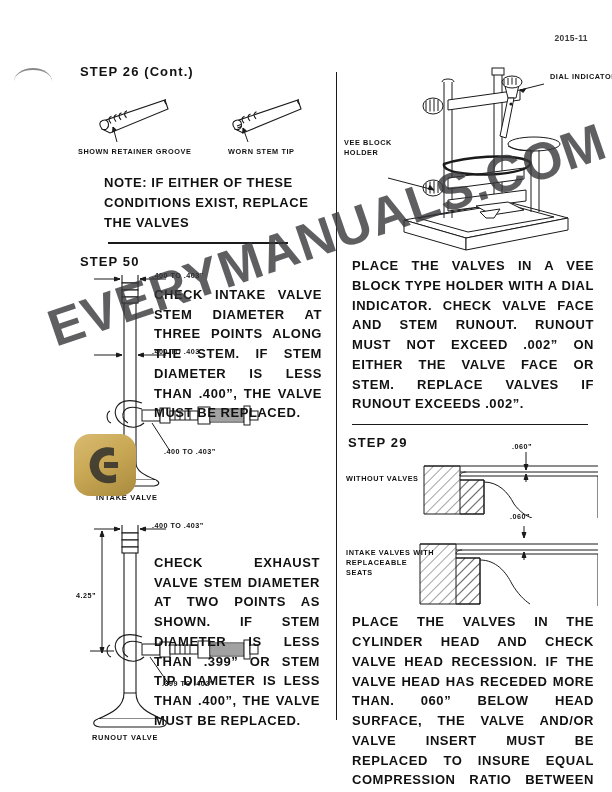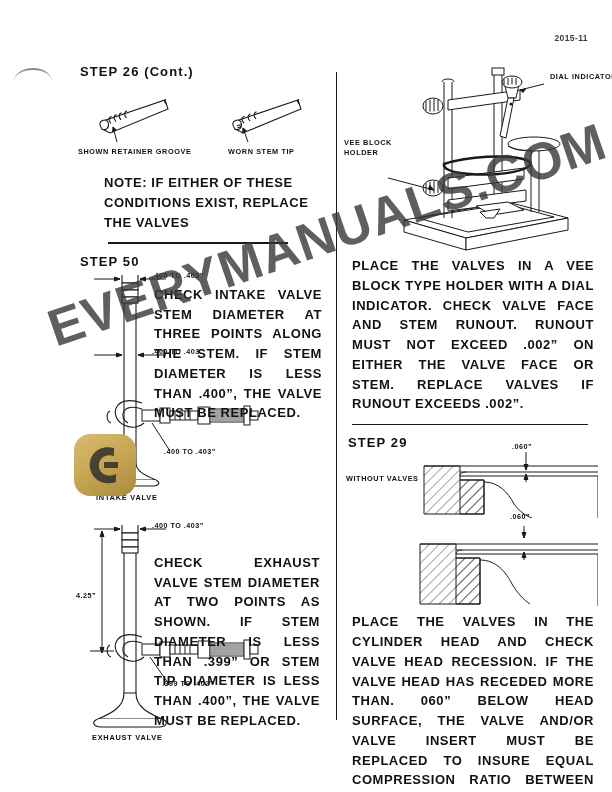--- a/index.html
+++ b/index.html
@@ -241,21 +241,21 @@
             <path d="M22 6 L22 128"></path>
               <path d="M22 6 l-2 5.5 l4 0 z" fill="#1a1a1a"></path>
             <path d="M10 126 L34 126"></path>
               <path d="M22 128 l-2 -5.5 l4 0 z" fill="#1a1a1a"></path>
           </g>
         </svg>
 
         <div class="dim" style="position:absolute;left:72px;top:-4px;">.400 TO .403”</div>
         <div class="dim" style="position:absolute;left:82px;top:154px;">.399 TO .402”</div>
         <div class="dim" style="position:absolute;left:-4px;top:66px;">4.25”</div>
-        <div class="caption" style="position:absolute;left:12px;top:208px;">EXHAUST VALVE</div>
+        <div class="caption" style="position:absolute;left:12px;top:208px;">RUNOUT VALVE</div>
 
         <div class="body-text" style="position:absolute;left:74px;top:28px;width:166px;">CHECK EXHAUST VALVE STEM DIAMETER AT TWO POINTS AS SHOWN. IF STEM DIAMETER IS LESS THAN .399” OR STEM TIP DIAMETER IS LESS THAN .400”, THE VALVE MUST BE REPLACED.</div>
       </div>
     </div>
   </div>
 
   <div class="col-right">
 
     <div>
 
@@ -358,20 +358,21 @@
             <path d="M250 28 L250 80"></path>
           </g>
           <g class="ink" stroke-width="1">
             <path d="M176 -6 L176 12"></path>
               <path d="M176 12 l-2 -5.5 l4 0 z" fill="#1a1a1a"></path>
             <path d="M176 34 L176 26"></path>
               <path d="M176 26 l-2 5.5 l4 0 z" fill="#1a1a1a"></path>
           </g>
         </svg>
         <div class="dim" style="position:absolute;left:162px;top:-14px;">.060”</div>
+        <div class="lbl-r" style="left:-2px;top:22px;width:90px;">INTAKE VALVES WITH REPLACEABLE SEATS</div>
       </div>
 
       <div class="body-text" style="width:242px;margin-left:4px;margin-top:6px;">PLACE THE VALVES IN THE CYLINDER HEAD AND CHECK VALVE HEAD RECESSION. IF THE VALVE HEAD HAS RECEDED MORE THAN. 060” BELOW HEAD SURFACE, THE VALVE AND/OR VALVE INSERT MUST BE REPLACED TO INSURE EQUAL COMPRESSION RATIO BETWEEN CYLINDERS.</div>
     </div>
   </div>
 
   <div class="wm-logo">
     <svg viewBox="0 0 62 62">
       <path d="M40 14 C24 10 14 22 16 34 C18 46 30 52 42 48 L42 40 C34 44 26 40 25 33 C24 25 31 19 40 22 Z" fill="#2b2b2b" opacity=".82"></path>
       <path d="M30 28 L44 28 L44 34 L30 34 Z" fill="#2b2b2b" opacity=".82"></path>

